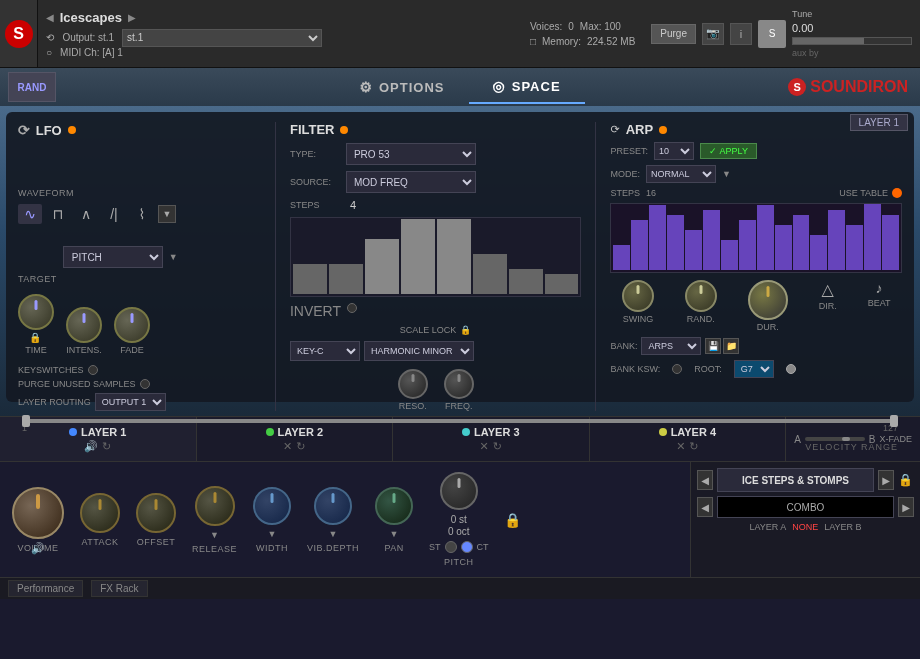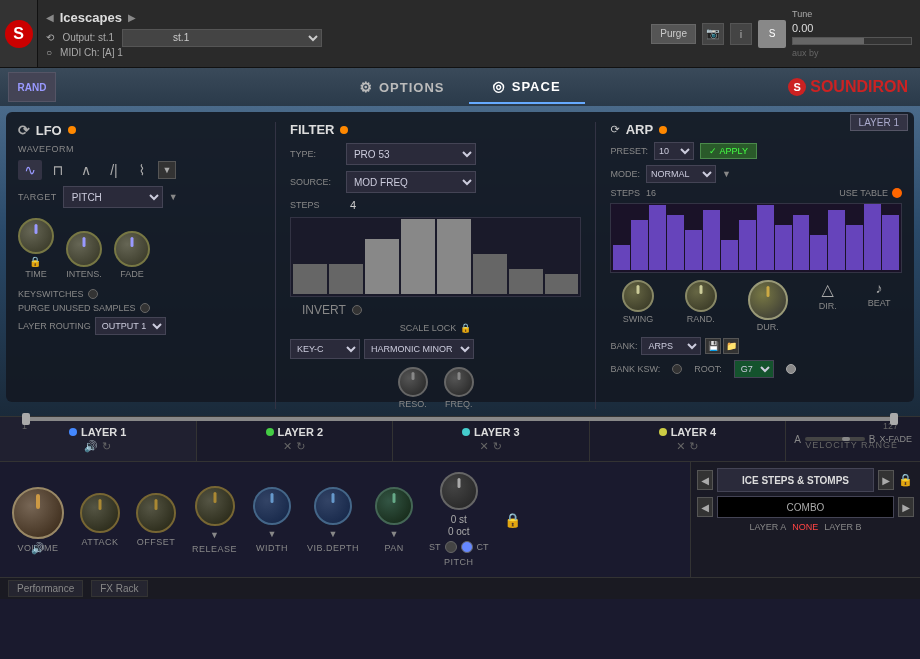--- a/index.html
+++ b/index.html
@@ -63,21 +63,20 @@
       font-size: 10px;
       color: #aaa;
     }
     .inst-row select {
       background: #444;
       border: 1px solid #555;
       color: #ccc;
       font-size: 10px;
       height: 18px;
       width: 200px;
-      padding-left: 46px;
     }
     .top-stats {
       display: flex;
       flex-direction: column;
       justify-content: center;
       padding: 4px 8px;
       font-size: 10px;
       color: #aaa;
       gap: 4px;
     }
@@ -242,20 +241,21 @@
       border-radius: 50%;
       background: #888;
       display: inline-block;
     }
     .status-dot.orange { background: #ff8800; }
     .label-sm {
       font-size: 9px;
       color: #888;
       text-transform: uppercase;
       letter-spacing: 0.5px;
+      margin-top: 44px;
     }
     .waveform-row {
       display: flex;
       align-items: center;
       gap: 4px;
     }
     .wave-btn {
       width: 24px; height: 20px;
       display: flex; align-items: center; justify-content: center;
       cursor: pointer;
@@ -395,26 +395,24 @@
       overflow: hidden;
     }
     .filter-bar {
       flex: 1;
       background: #666;
     }
     .filter-bar.active { background: #888; }
 
     .invert-row {
       display: flex;
-      align-items: center;
       gap: 6px;
-      font-size: 12px;
+      font-size: 14px;
       color: #888;
       text-transform: uppercase;
-      margin-left: 12px;
     }
     .scale-lock-row {
       display: flex;
       align-items: center;
       gap: 4px;
       font-size: 9px;
       color: #888;
       text-transform: uppercase;
       justify-content: center;
     }
@@ -535,21 +533,21 @@
     }
     .root-row {
       display: flex;
       align-items: center;
       gap: 12px;
       font-size: 9px;
       color: #888;
       text-transform: uppercase;
     }
     .root-select {
-      background: #14532d;
+      background: #0c4a6e;
       border: 1px solid #445;
       color: #ccd;
       font-size: 9px;
       padding: 1px 2px;
       height: 18px;
       width: 40px;
     }
 
     
     .velocity-row {
@@ -967,20 +965,32 @@
       <span class="arrow">▶</span>
     </div>
     <div class="inst-row">
       <span>⟲</span>
       <span>Output: st.1</span>
       <select><option>st.1</option></select>
     </div>
     <div class="inst-row">
       <span>○</span>
       <span>MIDI Ch: [A] 1</span>
+    </div>
+  </div>
+  <div class="top-stats">
+    <div class="stat-row">
+      <span>Voices:</span>
+      <span>0</span>
+      <span>Max: 100</span>
+    </div>
+    <div class="stat-row">
+      <span>□</span>
+      <span>Memory:</span>
+      <span>224.52 MB</span>
     </div>
   </div>
   <div class="top-right">
     <button class="purge-btn">Purge</button>
     <div class="camera-icon">📷</div>
     <div class="info-icon">i</div>
     <div class="s-logo-right">S</div>
     <div class="tune-section">
       <span class="tune-label">Tune</span>
       <span class="tune-value">0.00</span>

